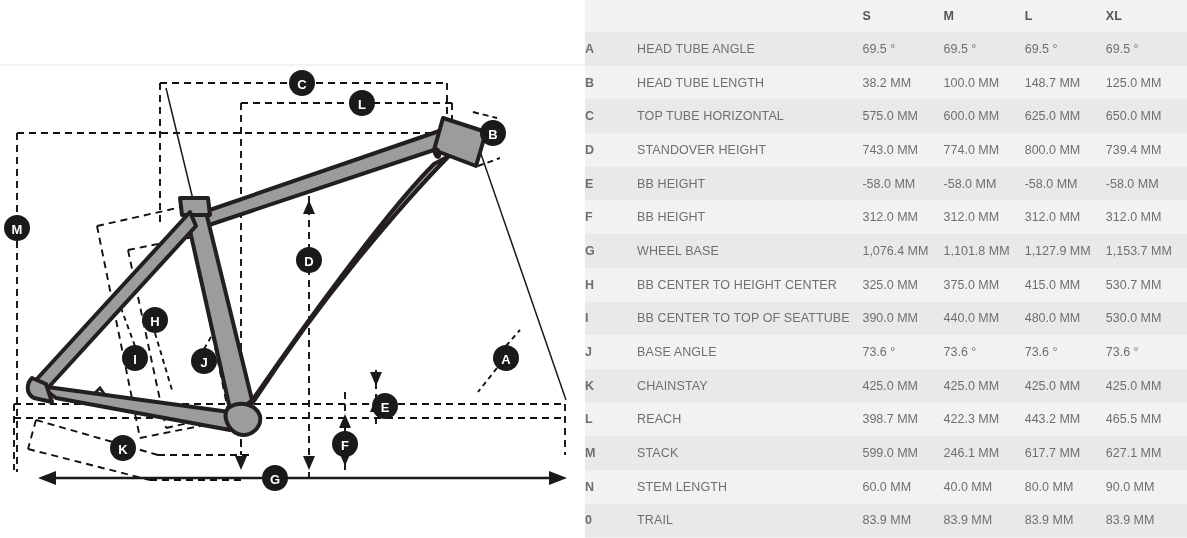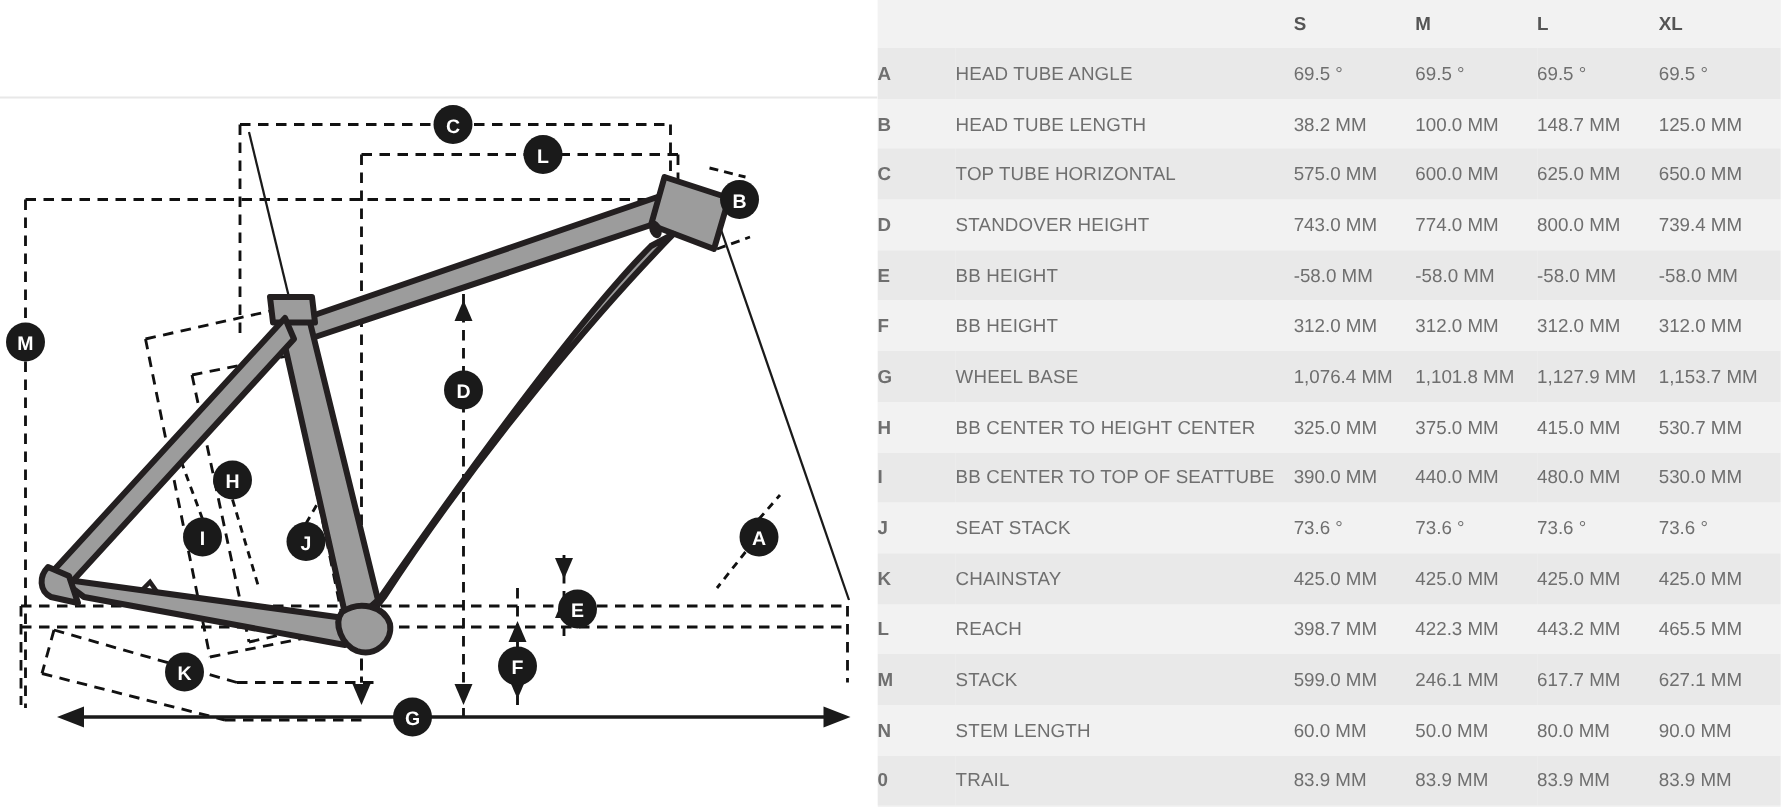--- a/index.html
+++ b/index.html
@@ -336,21 +336,21 @@
           <tr class="odd">
             <td class="key">I</td>
             <td class="name">BB CENTER TO TOP OF SEATTUBE</td>
             <td class="val">390.0 MM</td>
             <td class="val">440.0 MM</td>
             <td class="val">480.0 MM</td>
             <td class="val">530.0 MM</td>
           </tr>
           <tr class="even">
             <td class="key">J</td>
-            <td class="name">SEAT STACK</td>
+            <td class="name">BASE ANGLE</td>
             <td class="val">73.6 °</td>
             <td class="val">73.6 °</td>
             <td class="val">73.6 °</td>
             <td class="val">73.6 °</td>
           </tr>
           <tr class="odd">
             <td class="key">K</td>
             <td class="name">CHAINSTAY</td>
             <td class="val">425.0 MM</td>
             <td class="val">425.0 MM</td>
@@ -370,21 +370,21 @@
             <td class="name">STACK</td>
             <td class="val">599.0 MM</td>
             <td class="val">246.1 MM</td>
             <td class="val">617.7 MM</td>
             <td class="val">627.1 MM</td>
           </tr>
           <tr class="even">
             <td class="key">N</td>
             <td class="name">STEM LENGTH</td>
             <td class="val">60.0 MM</td>
-            <td class="val">50.0 MM</td>
+            <td class="val">40.0 MM</td>
             <td class="val">80.0 MM</td>
             <td class="val">90.0 MM</td>
           </tr>
           <tr class="odd">
             <td class="key">0</td>
             <td class="name">TRAIL</td>
             <td class="val">83.9 MM</td>
             <td class="val">83.9 MM</td>
             <td class="val">83.9 MM</td>
             <td class="val">83.9 MM</td>

